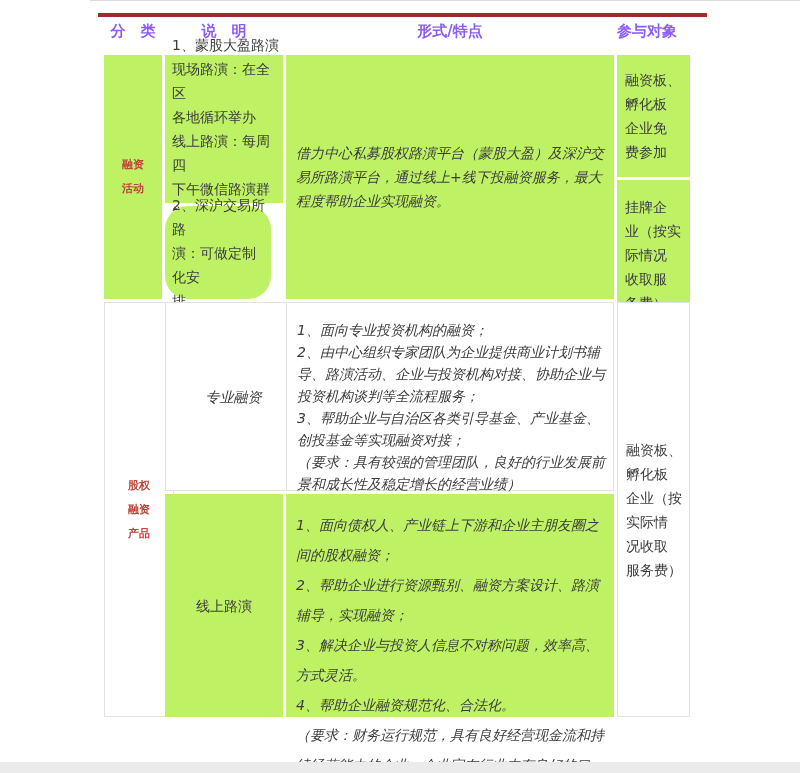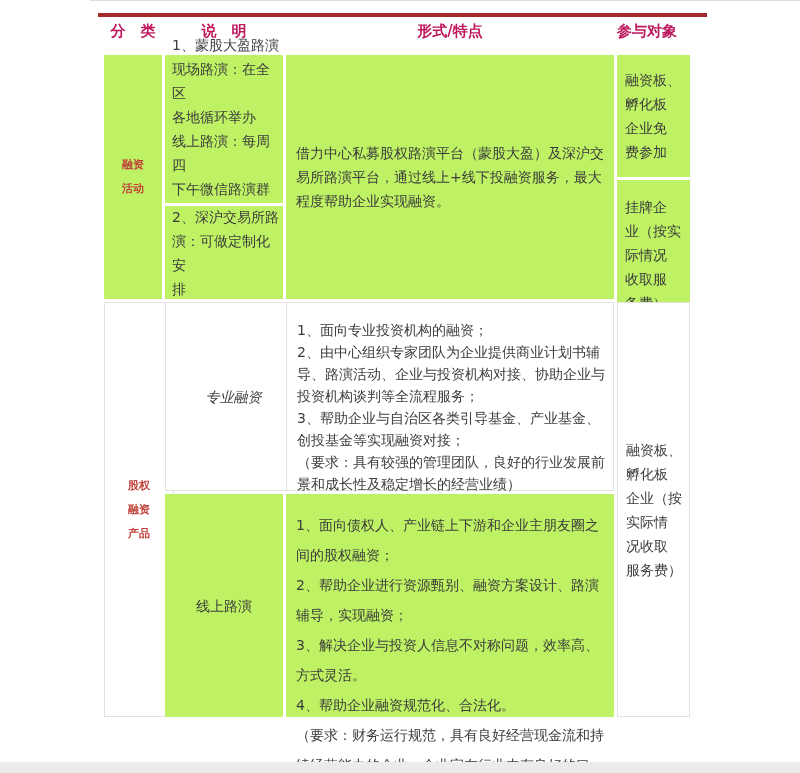--- a/index.html
+++ b/index.html
@@ -4,35 +4,35 @@
 <style>
   html,body{margin:0;padding:0;}
   body{
     width:800px;height:773px;position:relative;background:#ffffff;
     font-family:"DejaVu Sans","Liberation Sans",sans-serif;
     -webkit-font-smoothing:antialiased;
   }
   .abs{position:absolute;box-sizing:border-box;}
   .top-hairline{left:90px;top:0;width:710px;height:1px;background:#dcdcdc;}
   .rule-red{left:98px;top:13px;width:609px;height:4px;background:#a5282b;}
-  .hdr{top:20px;height:22px;color:#be185d;font-weight:bold;font-size:15px;
+  .hdr{top:20px;height:22px;color:#8b5cf6;font-weight:bold;font-size:15px;
        display:flex;align-items:center;}
   .hdr-cat{left:104px;width:58px;letter-spacing:5px;padding-left:5px;justify-content:center;}
   .hdr-desc{left:165px;width:118px;letter-spacing:5px;padding-left:5px;justify-content:center;}
   .hdr-feat{left:286px;width:328px;justify-content:center;}
   .hdr-part{left:617px;width:80px;justify-content:flex-start;}
   .cell{box-sizing:border-box;font-size:14px;color:#3c3c3c;
         white-space:pre-line;display:flex;}
   .cell-gray{background:#bef264;}
   .cell-white{background:#ffffff;border:1px solid #e2e2e2;}
   .v-center{align-items:center;}
   .h-center{justify-content:center;text-align:center;}
   .cat-label{color:#c0433b;font-weight:bold;font-size:11px;line-height:24px;text-align:center;}
   .desc-text{line-height:24px;}
-  .feat-text{line-height:24px;}
+  .feat-text{line-height:24px;font-style:italic;}
   .part-text{line-height:24px;}
   .pad-sm{padding-left:7px;padding-right:4px;}
   .pad-md{padding-left:10px;padding-right:8px;}
   .pad-part{padding-left:8px;padding-right:2px;}
   .pad-top{padding-top:16px;}
   .bottom-band{left:0;top:762px;width:800px;height:11px;background:#ebebeb;}
 </style>
 </head>
 <body>
 
@@ -49,21 +49,21 @@
 活动</span>
 </div>
 
 <div class="abs cell cell-gray v-center pad-sm desc-text" style="left:165px;top:55px;width:118px;height:148px;">1、蒙股大盈路演
 现场路演：在全区
 各地循环举办
 线上路演：每周四
 下午微信路演群
 举办</div>
 
-<div class="abs cell cell-gray v-center pad-sm desc-text" style="left:165px;top:206px;width:118px;height:93px;">2、深沪交易所路
+<div class="abs cell cell-gray v-center pad-sm desc-text" style="left:165px;top:206px;width:106px;height:93px;border-radius:23px;">2、深沪交易所路
 演：可做定制化安
 排</div>
 
 <div class="abs cell cell-gray v-center pad-md feat-text" style="left:286px;top:55px;width:328px;height:244px;">借力中心私募股权路演平台（蒙股大盈）及深沪交
 易所路演平台，通过线上+线下投融资服务，最大
 程度帮助企业实现融资。</div>
 
 <div class="abs cell cell-gray v-center pad-part part-text" style="left:617px;top:55px;width:73px;height:122px;">融资板、
 孵化板
 企业免

